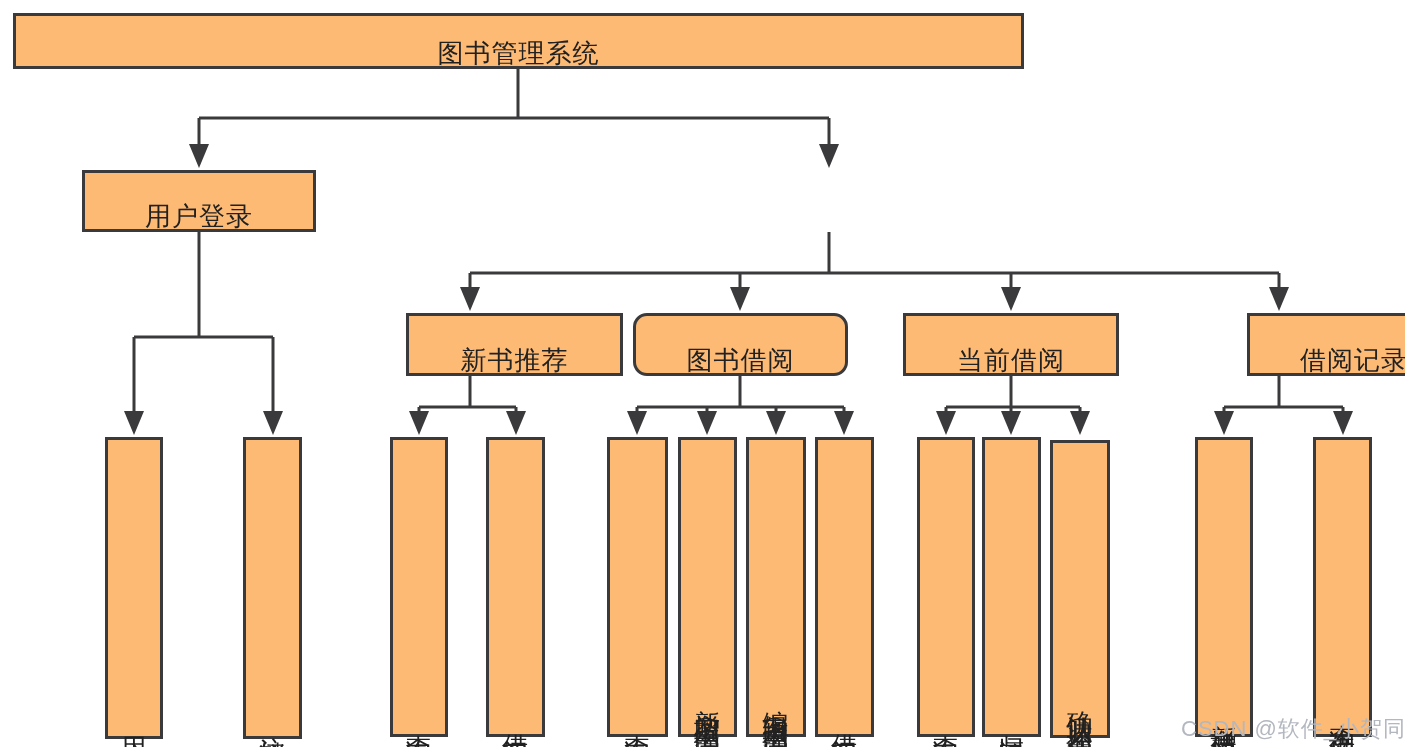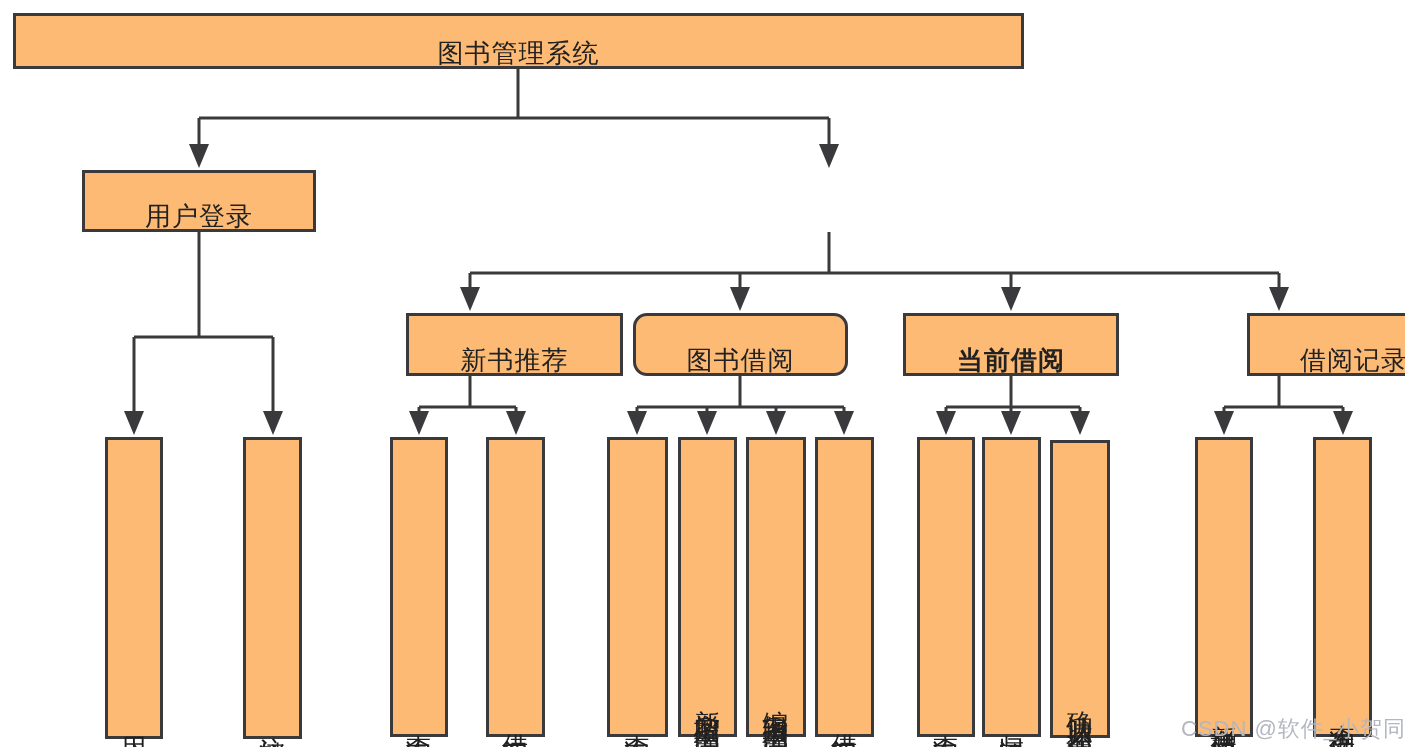--- a/index.html
+++ b/index.html
@@ -104,21 +104,21 @@
   <div class="box" style="left:82px;top:170px;width:234px;height:62px;">
     <span class="hlabel">用户登录</span>
   </div>
 
   <div class="box" style="left:362px;top:313px;width:217px;height:63px;margin-left:44px;">
     <span class="hlabel">新书推荐</span>
   </div>
   <div class="box" style="left:633px;top:313px;width:215px;height:63px;border-radius:14px;">
     <span class="hlabel">图书借阅</span>
   </div>
-  <div class="box" style="left:903px;top:313px;width:216px;height:63px;font-weight:bold;">
+  <div class="box" style="left:903px;top:313px;width:216px;height:63px;">
     <span class="hlabel">当前借阅</span>
   </div>
   <div class="box" style="left:1236px;top:313px;width:214px;height:63px;margin-left:11px;">
     <span class="hlabel">借阅记录</span>
   </div>
 
   <div class="box" style="left:105px;top:437px;width:58px;height:302px;">
     <span class="vlabel">用户登录</span>
   </div>
   <div class="box" style="left:243px;top:437px;width:59px;height:302px;">

